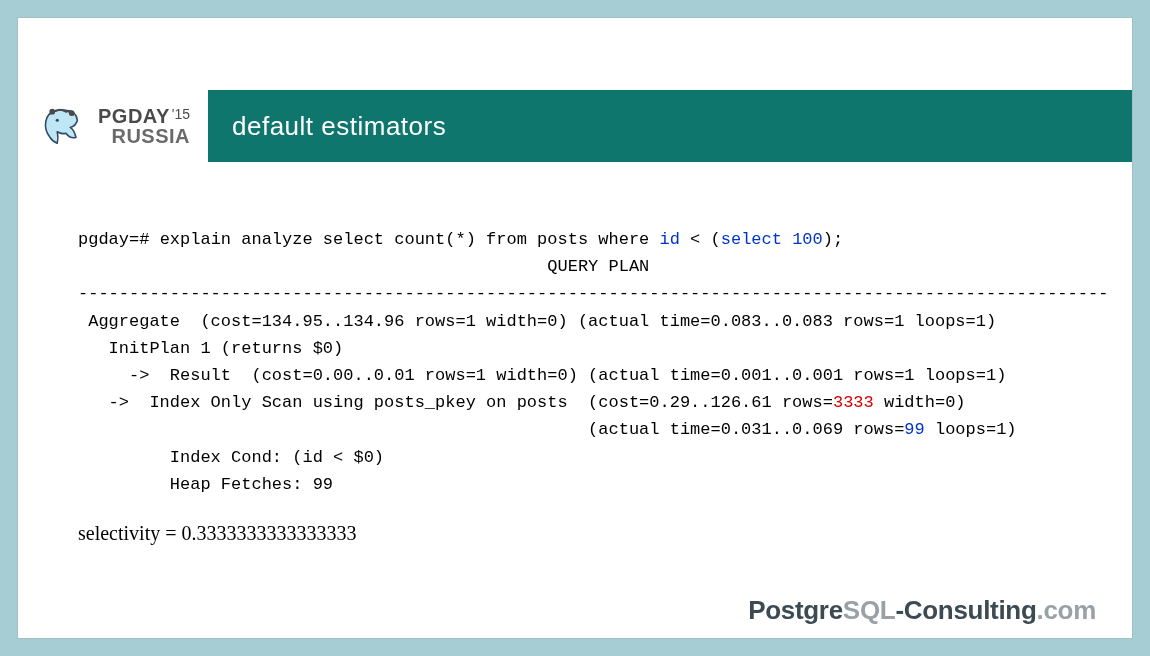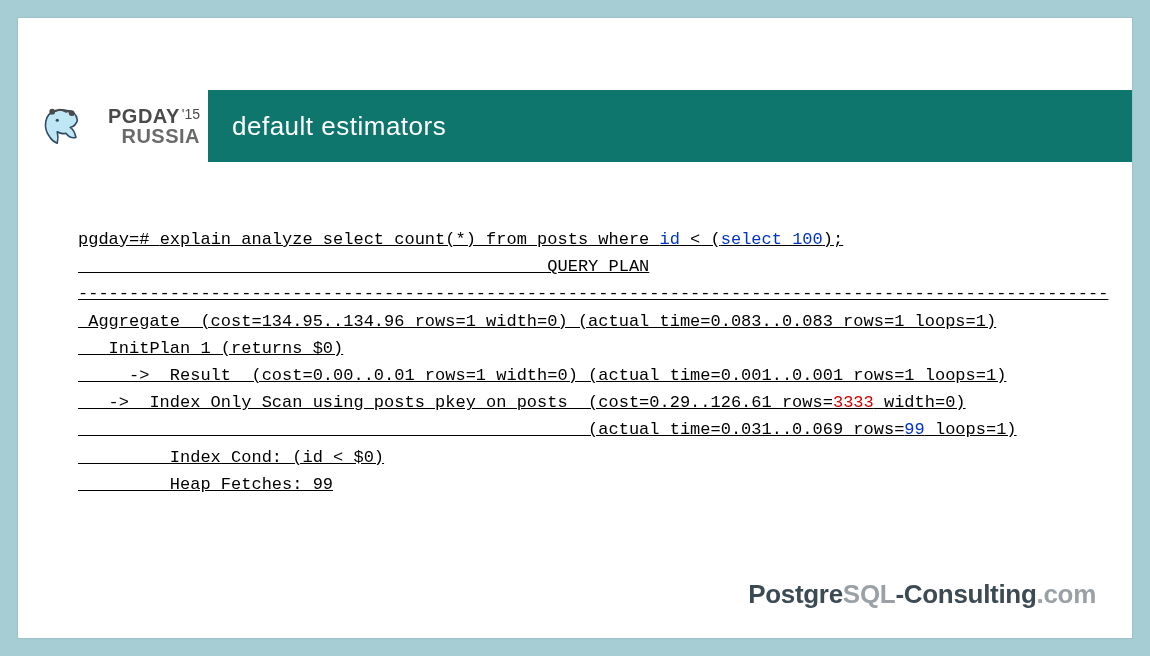--- a/index.html
+++ b/index.html
@@ -43,21 +43,21 @@
     top: 72px;
     height: 72px;
     width: 168px;
     display: flex;
     align-items: center;
   }
   .logo-text {
     display: flex;
     flex-direction: column;
     line-height: 1;
-    margin-left: 22px;
+    margin-left: 12px;
   }
   .logo-line {
     font-family: Arial, sans-serif;
     font-weight: 700;
     font-size: 20px;
     color: #4a4a4a;
     letter-spacing: 0.5px;
   }
   .logo-line.russia { color: #6a6a6a; font-weight: 600; text-align: right; }
   .year-tick {
@@ -81,34 +81,33 @@
     top: 208px;
     bottom: 80px;
   }
   pre.code {
     margin: 0;
     font-family: "Courier New", Courier, monospace;
     font-size: 17px;
     line-height: 1.6;
     color: #000000;
     white-space: pre;
-    text-decoration: underline;
   }
   .kw-blue { color: #0033cc; }
   .kw-red { color: #d40000; }
   .selectivity {
     margin-top: 24px;
     font-family: Georgia, "Times New Roman", serif;
     font-size: 20px;
     color: #000;
   }
   .footer {
     position: absolute;
     right: 36px;
-    bottom: 28px;
+    bottom: 12px;
     font-family: "Myriad Pro", "Segoe UI", Arial, sans-serif;
     font-size: 26px;
     font-weight: 600;
     color: #9aa1a6;
     letter-spacing: -0.3px;
   }
   .footer .dark { color: #3c4a54; font-weight: 700; }
 </style>
 </head>
 <body>
@@ -139,19 +138,20 @@
 <pre class="code"><span>pgday=# </span><span>explain analyze select count(*) from posts where </span><span class="kw-blue">id</span><span> &lt; (</span><span class="kw-blue">select</span><span class="kw-blue"> 100</span><span>);</span>
 <span>                                              QUERY PLAN</span>
 <span>-----------------------------------------------------------------------------------------------------</span>
 <span> Aggregate  (cost=134.95..134.96 rows=1 width=0) (actual time=0.083..0.083 rows=1 loops=1)</span>
 <span>   InitPlan 1 (returns $0)</span>
 <span>     -&gt;  Result  (cost=0.00..0.01 rows=1 width=0) (actual time=0.001..0.001 rows=1 loops=1)</span>
 <span>   -&gt;  Index Only Scan using posts_pkey on posts  (cost=0.29..126.61 rows=</span><span class="kw-red">3333</span><span> width=0)</span>
 <span>                                                  (actual time=0.031..0.069 rows=</span><span class="kw-blue">99</span><span> loops=1)</span>
 <span>         Index Cond: (id &lt; $0)</span>
 <span>         Heap Fetches: 99</span></pre>
+    <div class="selectivity">selectivity = 0.3333333333333333</div>
   </div>
 
   <div class="footer">
     <span class="dark">Postgre</span><span>SQL</span><span class="dark">-Consulting</span><span>.com</span>
   </div>
 
 </div>
 
 </body></html>

